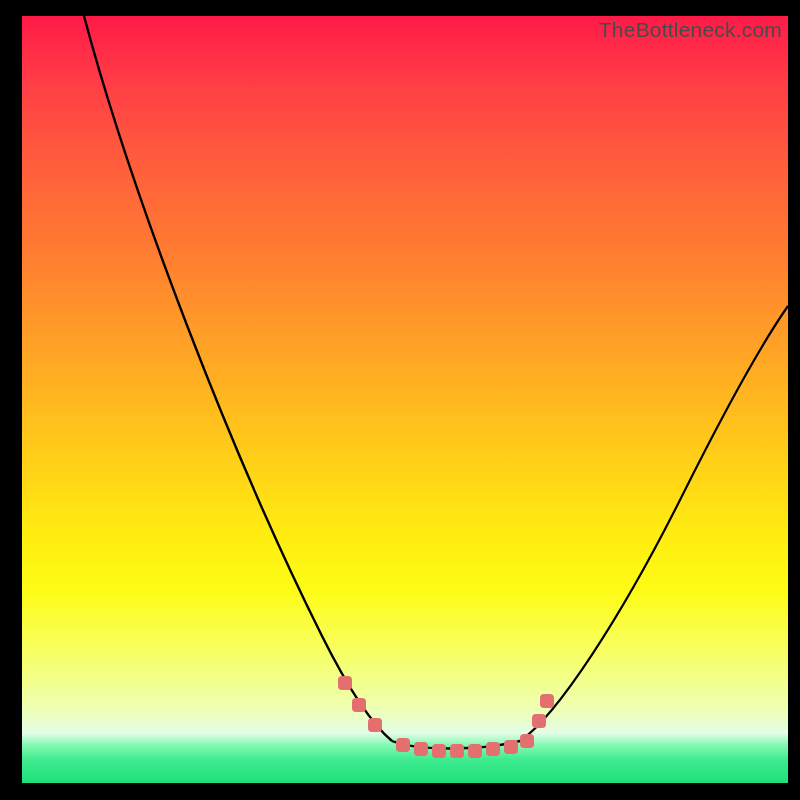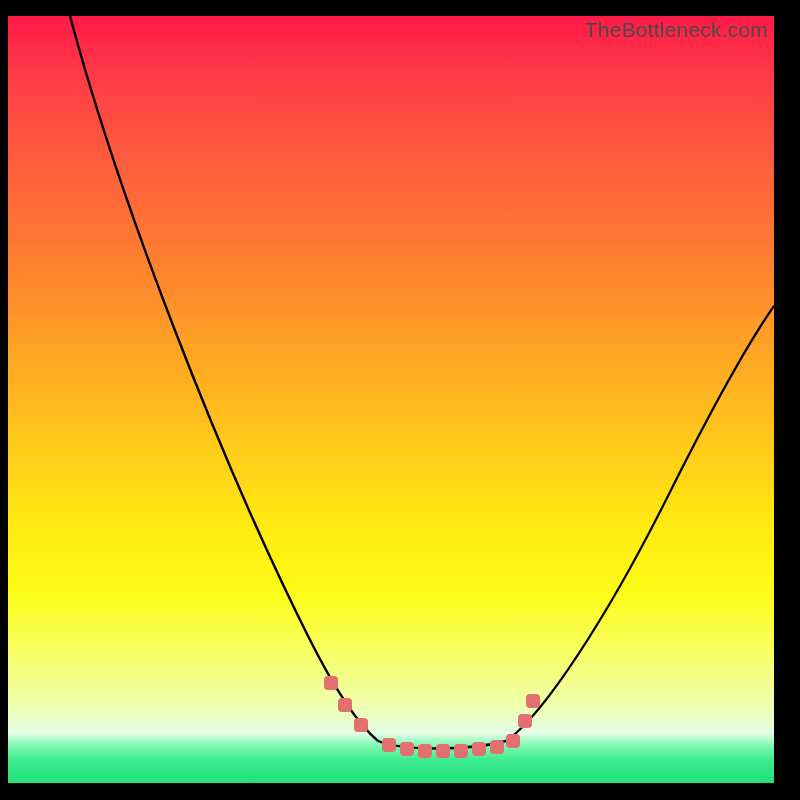--- a/index.html
+++ b/index.html
@@ -5,21 +5,21 @@
   html, body {
     margin: 0;
     padding: 0;
     width: 800px;
     height: 800px;
     background: #000;
     overflow: hidden;
   }
   .frame {
     position: absolute;
-    left: 8px;
+    left: 22px;
     top: 16px;
     width: 766px;
     height: 767px;
     background: #0ea5e9;
   }
   .plot {
     position: absolute;
     left: 0;
     top: 0;
     width: 766px;

